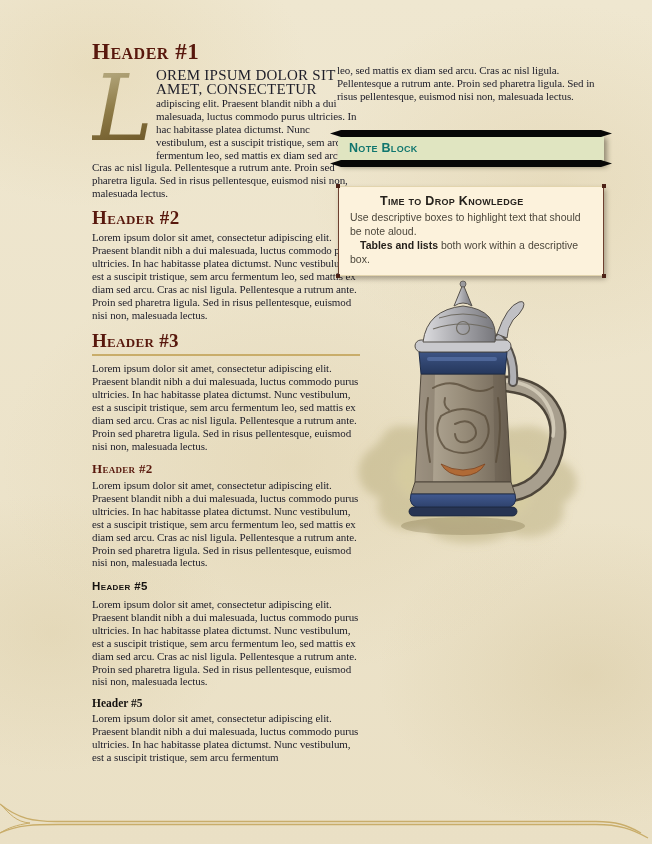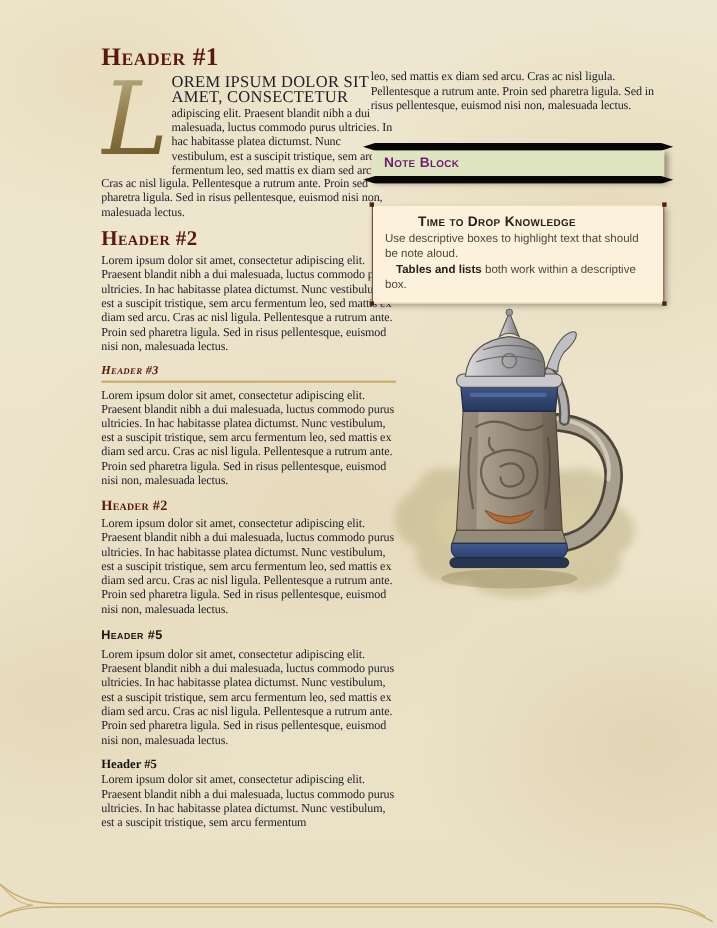--- a/index.html
+++ b/index.html
@@ -15,22 +15,22 @@
       radial-gradient(ellipse 260px 200px at 8% 75%, rgba(200,180,125,.20), transparent 70%),
       linear-gradient(180deg, #efe7d0, #eae0c5);
     color:#1d1d29;
   }
   .col-left{position:absolute;left:56px;top:40px;width:268px;height:756px;overflow:hidden;margin-left:36px;}
   .col-right{position:absolute;left:337px;top:40px;width:270px;height:770px;}
 
   h1,h2,h3,h4,h5,h6{font-weight:700;color:#58180d;font-variant:small-caps;}
   h1{font-size:23px;letter-spacing:.5px;margin:0 0 5px 0;line-height:1.05;}
   h2{font-size:19px;letter-spacing:.4px;margin:7px 0 3px 0;line-height:1.05;}
-  h3{font-size:11px;letter-spacing:.3px;margin:10px 0 6px 0;line-height:1.1;
-     border-bottom:2px solid #c9ad6a;padding-bottom:2px;font-style:italic;}
+  h3{font-size:19px;letter-spacing:.3px;margin:10px 0 6px 0;line-height:1.1;
+     border-bottom:2px solid #c9ad6a;padding-bottom:2px;}
   h4{font-size:13px;letter-spacing:.3px;margin:9px 0 3px 0;line-height:1.1;}
   h5{font-family:"Liberation Sans",sans-serif;font-size:11.5px;color:#151210;
      letter-spacing:.4px;margin:11px 0 5px 0;line-height:1.1;}
   h6{font-size:11.5px;color:#151210;font-variant:normal;margin:9px 0 2px 0;line-height:1.1;}
 
   .body-text{font-size:11px;line-height:12.9px;letter-spacing:-.1px;margin:0 0 8px 0;
      color:#1d1d29;text-align:left;}
 
   .dropcap{
     float:left;width:60px;height:84px;margin:2px 4px 0 0;
@@ -49,21 +49,21 @@
   .rc-para{position:absolute;top:24px;left:0;width:268px;}
 
   
   .note{position:absolute;top:94px;left:1px;width:244px;background:#e0e5c1;
         padding:7px 11px 8px 11px;box-shadow:3px 4px 5px rgba(45,38,22,.45);}
   .note-bar{position:absolute;left:-8px;right:-8px;height:7px;background:#070707;
         clip-path:polygon(0 50%,11px 0,calc(100% - 11px) 0,100% 50%,calc(100% - 11px) 100%,11px 100%);}
   .note-bar.top{top:-4px;}
   .note-bar.bottom{bottom:-4px;}
   .note-title{font-family:"Liberation Sans",sans-serif;font-variant:small-caps;font-weight:700;
-        font-size:12.5px;color:#701a75;letter-spacing:.3px;}
+        font-size:12.5px;color:#0f766e;letter-spacing:.3px;}
   .note-body{font-family:"Liberation Sans",sans-serif;font-size:10.5px;color:#33332a;margin-top:1px;}
 
   
   .desc{position:absolute;top:146px;left:1px;width:242px;background:#fcf2dc;
         border-left:1.5px solid #6d4030;border-right:1.5px solid #6d4030;
         border-top:1px solid #e2d4ad;border-bottom:1px solid #e2d4ad;
         padding:7px 11px 9px 11px;box-shadow:2px 3px 5px rgba(45,38,22,.35);}
   .desc-dot{position:absolute;width:4px;height:4px;background:#4d2217;}
   .desc-dot.tl{left:-3px;top:-3px;} .desc-dot.tr{right:-3px;top:-3px;}
   .desc-dot.bl{left:-3px;bottom:-3px;} .desc-dot.br{right:-3px;bottom:-3px;}

